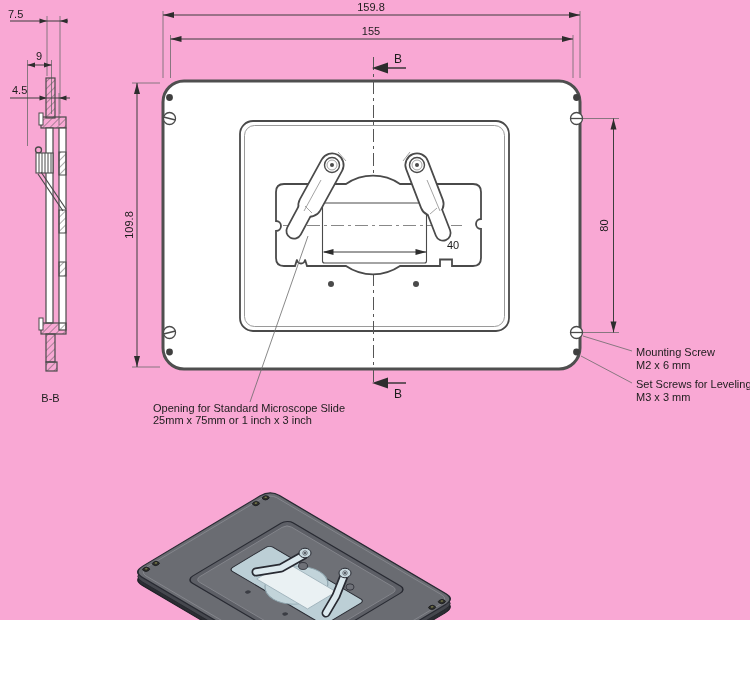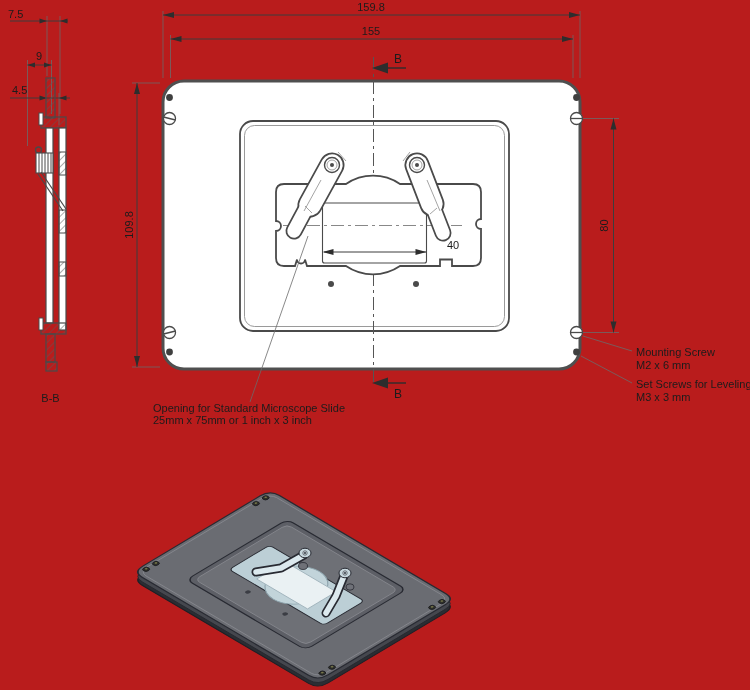--- a/index.html
+++ b/index.html
@@ -1,16 +1,16 @@
 <!DOCTYPE html>
 <html><head>
 <meta charset="utf-8">
 <style>
   html,body{margin:0;padding:0;background:#ffffff;}
-  .canvas{position:relative;width:750px;height:690px;background:#b91c1c;overflow:hidden;
+  .canvas{position:relative;width:750px;height:620px;background:#f9a8d4;overflow:hidden;
           font-family:"Liberation Sans", sans-serif;}
   svg text{font-family:"Liberation Sans", sans-serif;fill:#1c1c1c;}
   .dimtxt{font-size:11px;}
   .notetxt{font-size:11px;}
   .sectxt{font-size:12px;}
   .thick{stroke:#4f4f4f;stroke-width:3;fill:#ffffff;}
   .med{stroke:#4a4a4a;stroke-width:1.8;fill:none;}
   .thin{stroke:#4a4a4a;stroke-width:1.1;fill:none;}
   .dim{stroke:#3d3d3d;stroke-width:1;fill:none;}
   .ext{stroke:#6b6b6b;stroke-width:0.8;fill:none;}

